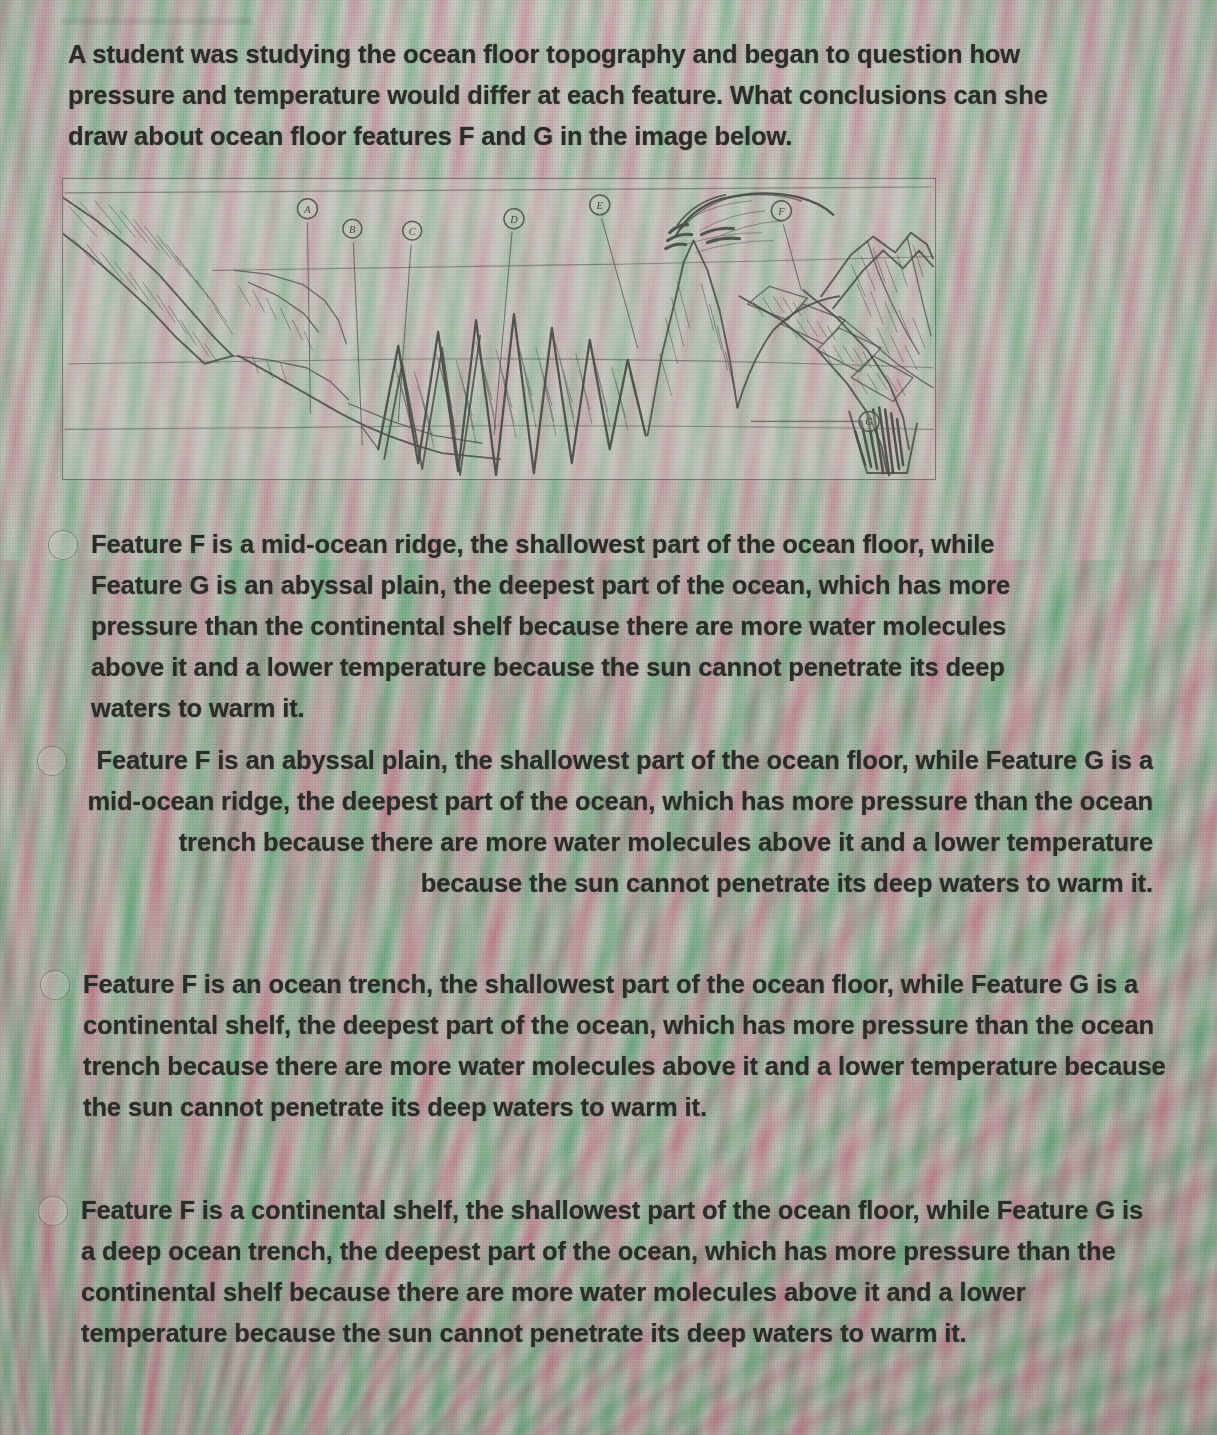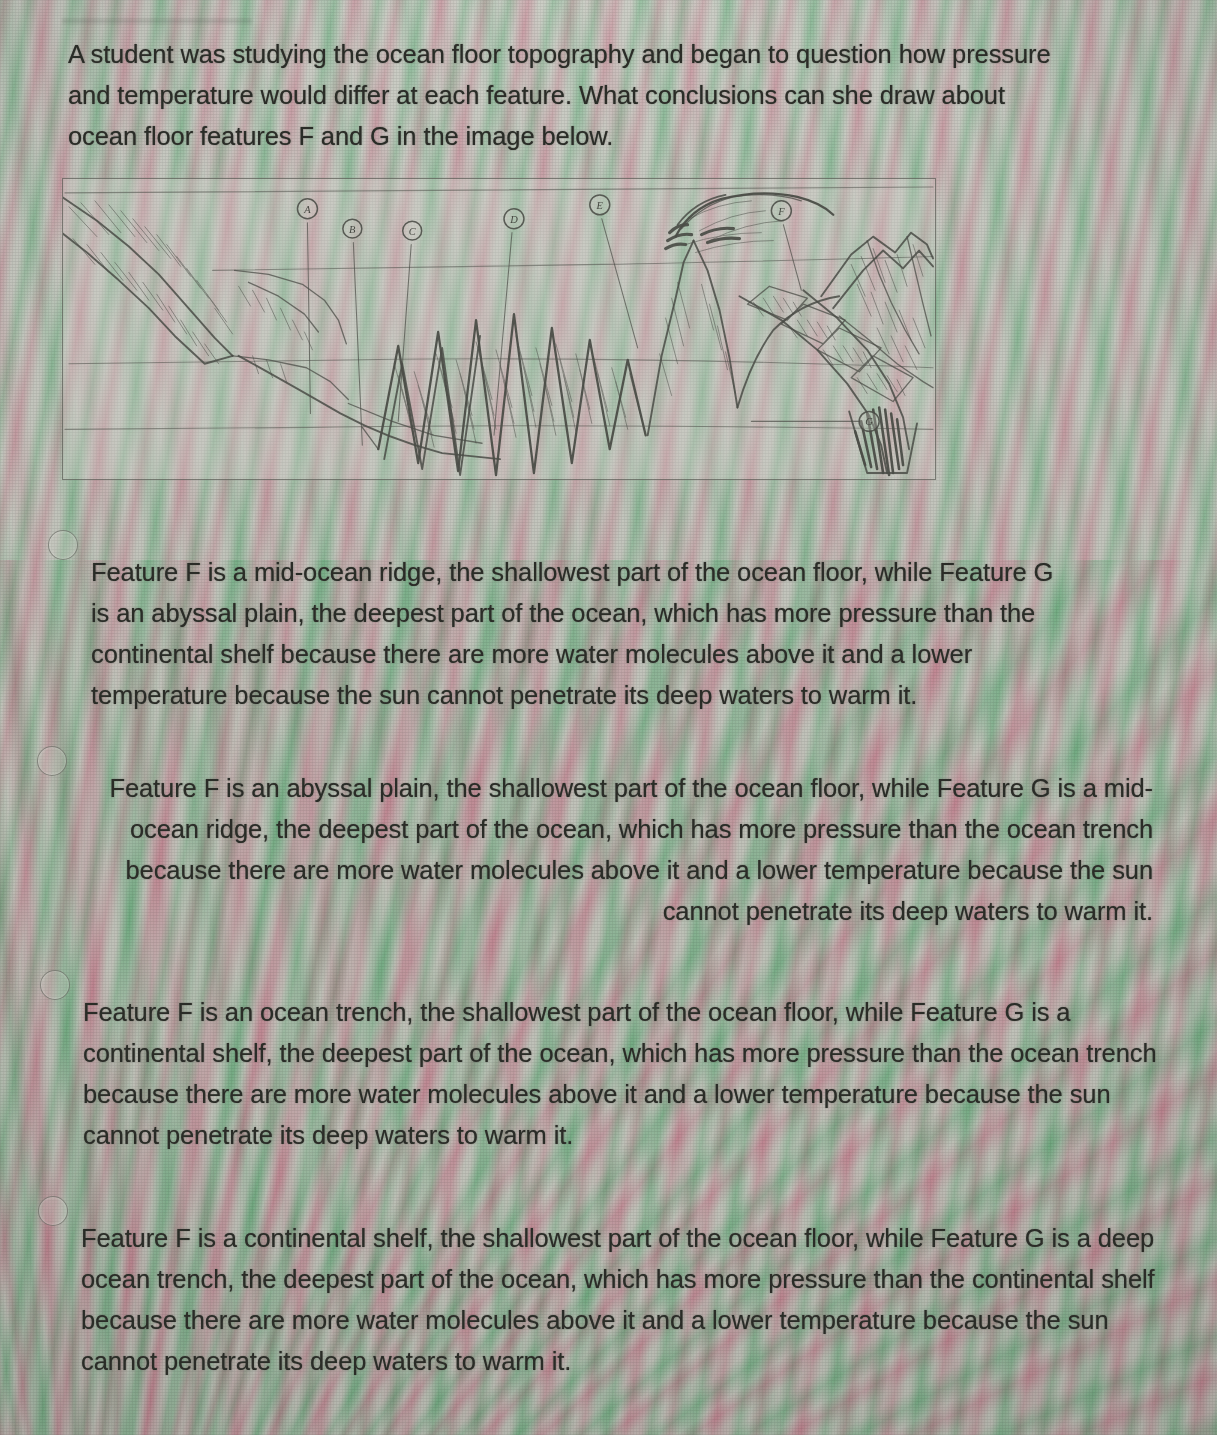--- a/index.html
+++ b/index.html
@@ -109,21 +109,21 @@
     top: 19px;
     width: 190px;
     height: 6px;
     background: linear-gradient(to bottom, rgba(70,72,66,0.34), rgba(70,72,66,0.05));
     filter: blur(1.4px);
     opacity: 0.75;
   }
 
   .body-text {
     color: #2a2c27;
-    font-weight: 400;
+    font-weight: 700;
     font-size: 25.5px;
     line-height: 41px;
     letter-spacing: -0.1px;
     text-shadow:
       0 0 1.1px rgba(60,62,56,0.55),
       0.5px 0.4px 1.6px rgba(120,122,115,0.40);
     -webkit-font-smoothing: antialiased;
   }
 
   #question-stem {
@@ -179,21 +179,21 @@
     height: 30px;
     margin-top: 6px;
     margin-right: 13px;
     border-radius: 50%;
     border: 1.7px solid rgba(95,97,90,0.62);
     background: rgba(203,205,197,0.22);
     box-sizing: border-box;
     box-shadow: inset 0 0 3px rgba(255,255,255,0.35);
   }
 
-  .option-text { flex: 1 1 auto; margin-top: 28px; }
+  .option-text { flex: 1 1 auto; }
 
   #option-1 { left: 48px; top: 524px; width: 1006px; }
   #option-2 { left: 37px; top: 740px; width: 1116px; text-align: right; }
   #option-3 { left: 40px; top: 964px; width: 1126px; }
   #option-4 { left: 38px; top: 1190px; width: 1126px; }
 </style>
 </head>
 <body>
 
 <div id="screen">

